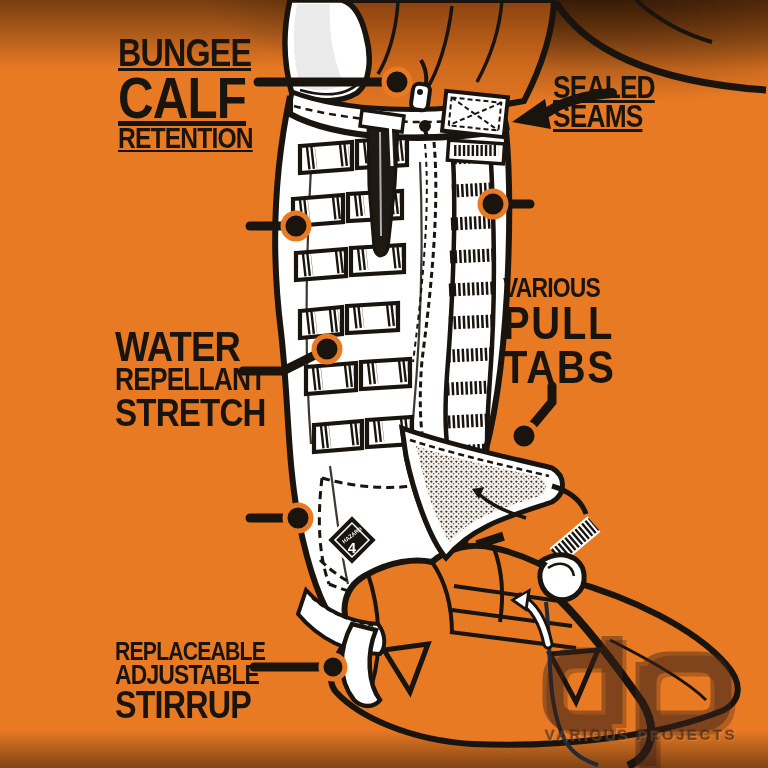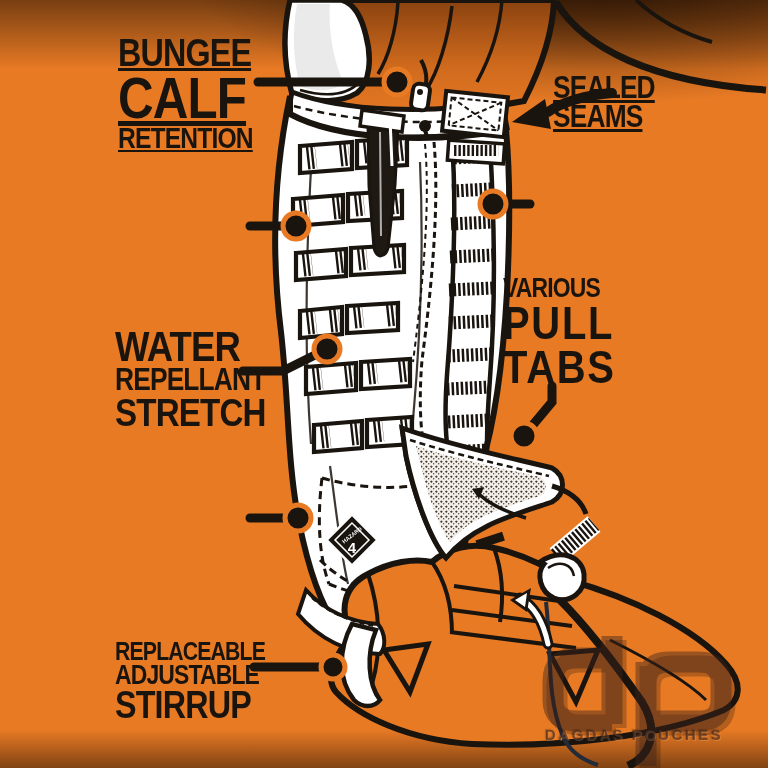--- a/index.html
+++ b/index.html
@@ -313,15 +313,15 @@
   <span class="cl fz47 lsw">TABS</span>
 </div>
 
 
 <div class="callout" id="c-stirrup">
   <span class="cl fz25">REPLACEABLE</span>
   <span class="cl fz27">ADJUSTABLE</span>
   <span class="cl fz38">STIRRUP</span>
 </div>
 
-<div class="wm-text">DAGDAS POUCHES</div>
+<div class="wm-text">VARIOUS PROJECTS</div>
 
 </div>
 
 </body></html>

